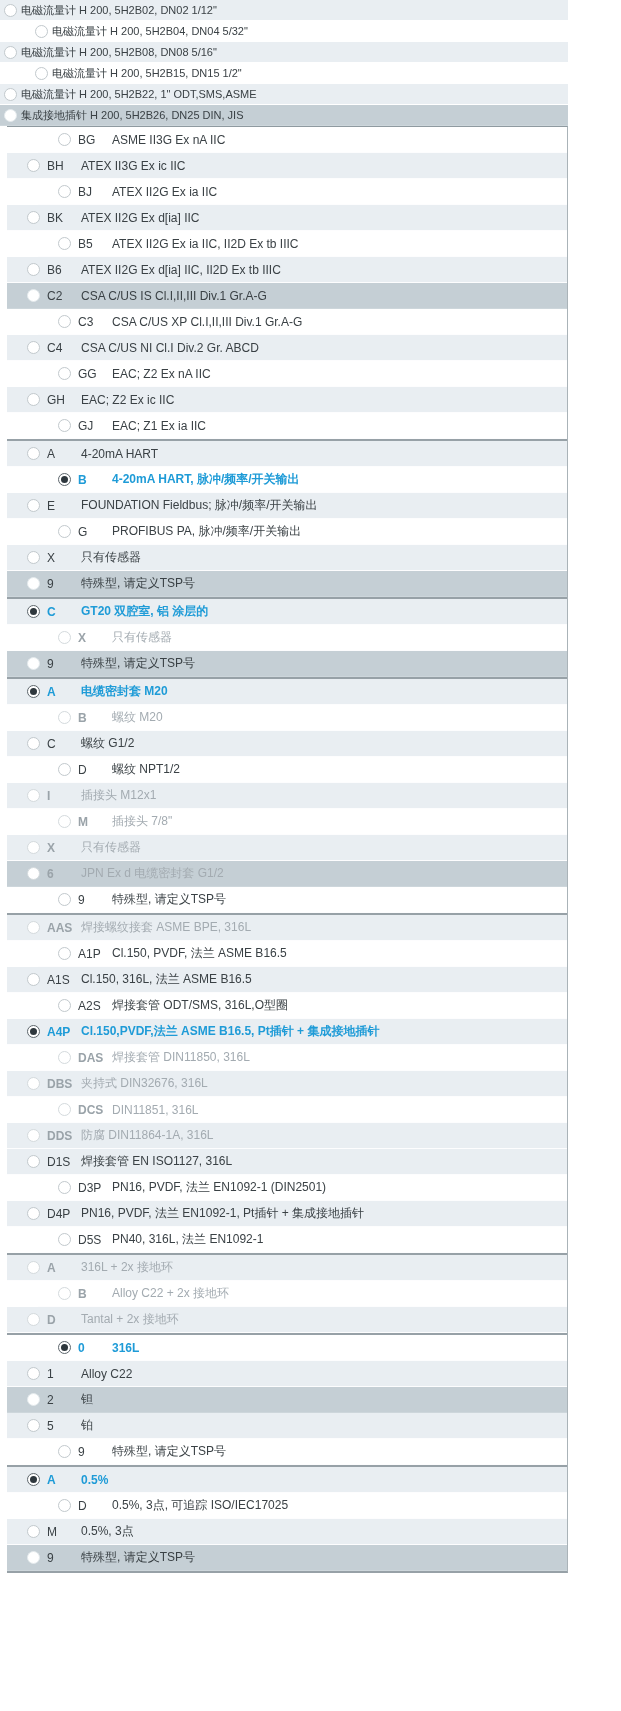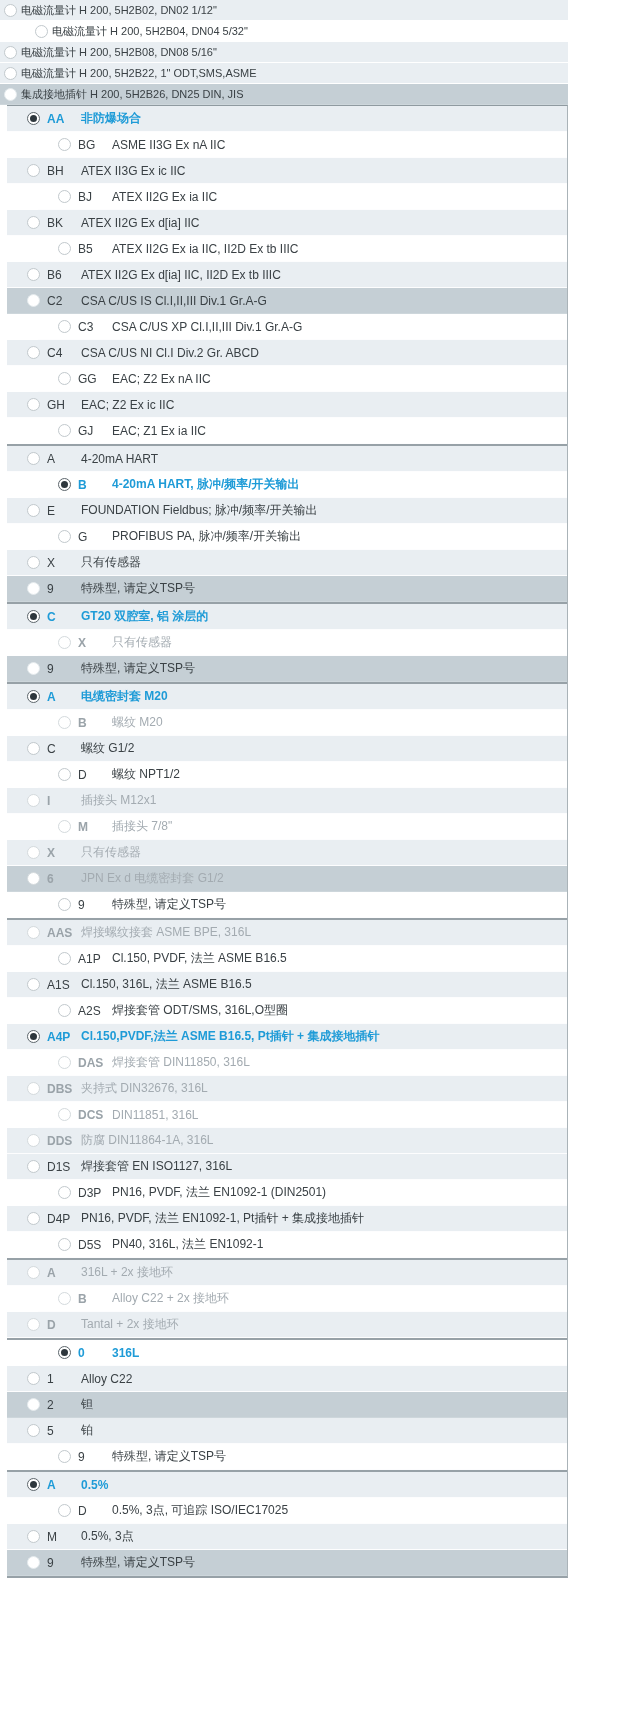--- a/index.html
+++ b/index.html
@@ -89,38 +89,37 @@
   <div class="product-row shade-white state-normal">
     <span class="radio"></span>
     <span class="label">电磁流量计 H 200, 5H2B04, DN04 5/32"</span>
   </div>
 
   <div class="product-row shade-light state-normal">
     <span class="radio"></span>
     <span class="label">电磁流量计 H 200, 5H2B08, DN08 5/16"</span>
   </div>
 
+  <div class="product-row shade-white state-normal">
+    <span class="radio"></span>
+    <span class="label">电磁流量计 H 200, 5H2B15, DN15 1/2"</span>
+  </div>
 
   <div class="product-row shade-light state-normal">
     <span class="radio"></span>
     <span class="label">电磁流量计 H 200, 5H2B22, 1" ODT,SMS,ASME</span>
   </div>
 
   <div class="product-row shade-dark state-normal">
     <span class="radio"></span>
     <span class="label">集成接地插针 H 200, 5H2B26, DN25 DIN, JIS</span>
   </div>
 </div>
   <div id="options">
       <div class="group">
-  <div class="option-row shade-light state-selected">
-    <span class="radio sel"></span>
-    <span class="code">AA</span>
-    <span class="desc">非防爆场合</span>
-  </div>
 
   <div class="option-row shade-white state-normal">
     <span class="radio"></span>
     <span class="code">BG</span>
     <span class="desc">ASME II3G Ex nA IIC</span>
   </div>
 
   <div class="option-row shade-light state-normal">
     <span class="radio"></span>
     <span class="code">BH</span>

